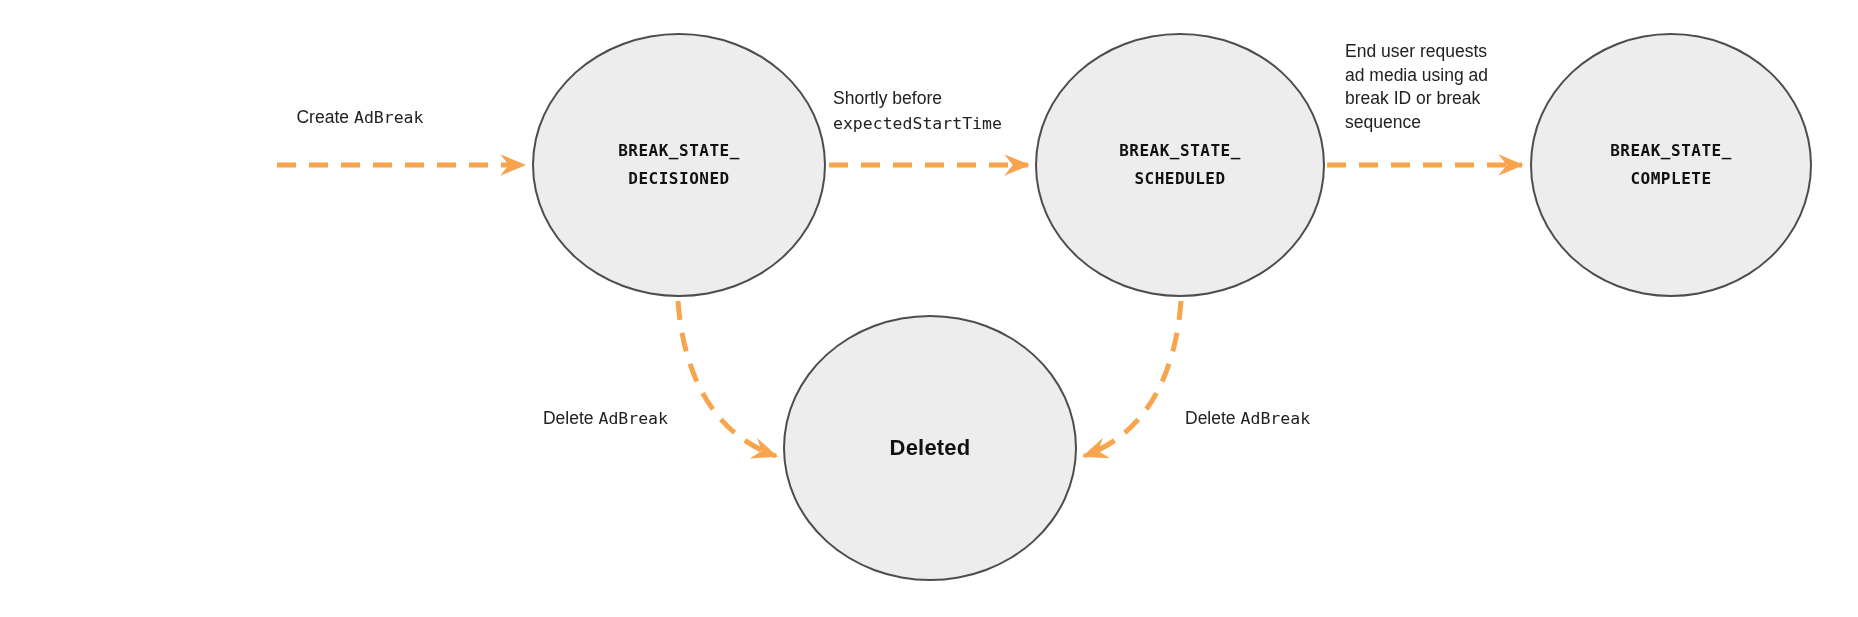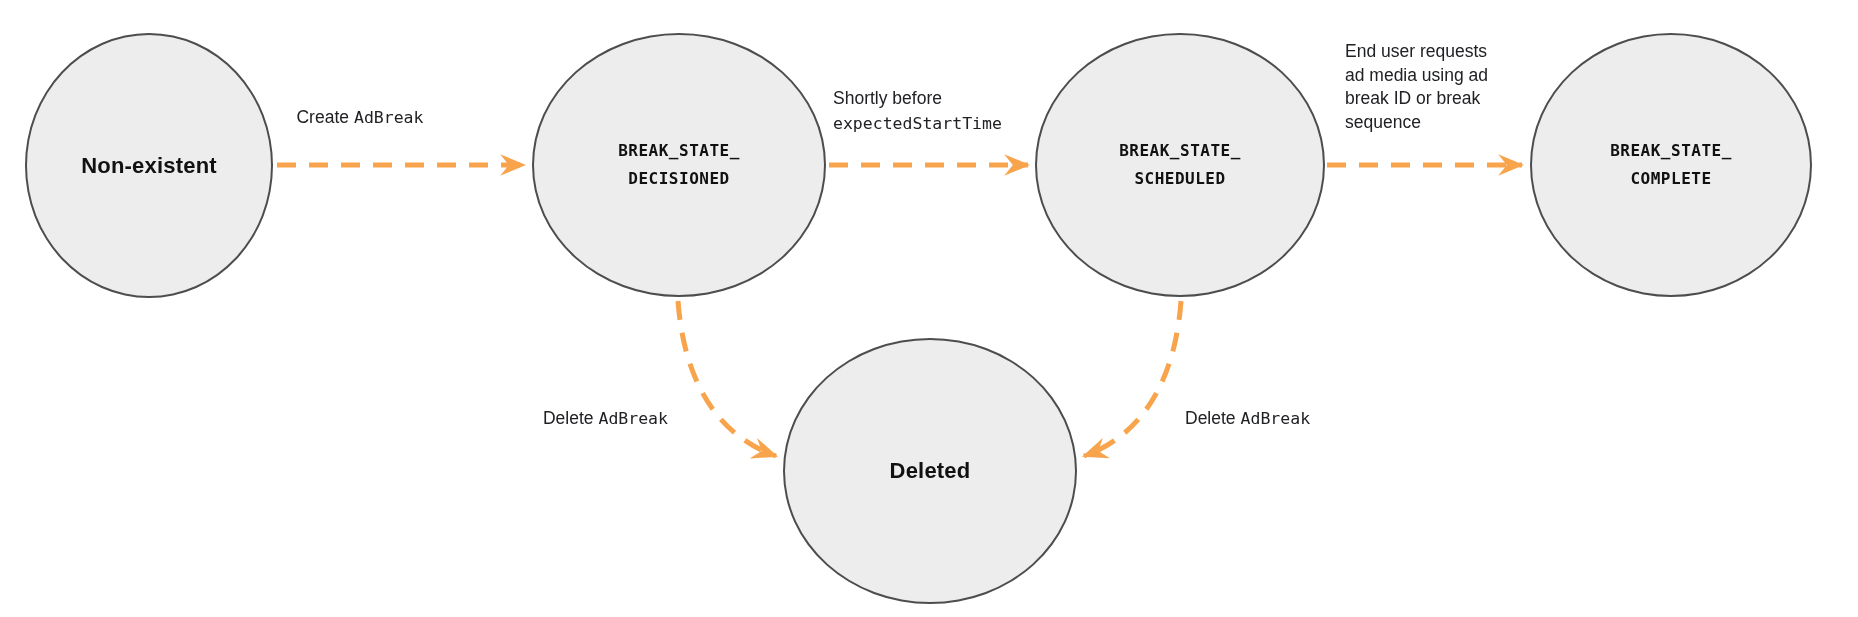--- a/index.html
+++ b/index.html
@@ -80,40 +80,37 @@
         <path class="arrowhead-fill" d="M0,0 L12,5 L0,10 L4,5 Z"></path>
       </marker>
     </defs>
     <path class="arrow-path" d="M 277 165 L 524 165" marker-end="url(#dart)"></path>
     <path class="arrow-path" d="M 829 165 L 1028 165" marker-end="url(#dart)"></path>
     <path class="arrow-path" d="M 1327 165 L 1522 165" marker-end="url(#dart)"></path>
     <path class="arrow-path" d="M 678 301 C 683 370 710 433 776 456" marker-end="url(#dart)"></path>
     <path class="arrow-path" d="M 1181 301 C 1176 370 1149 433 1084 456" marker-end="url(#dart)"></path>
   </svg>
 
-  <div class="state-node" style="left:25px; top:33px; width:248px; height:265px;">
-    <div class="state-label-sans">Non-existent</div>
-  </div>
 
   <div class="state-node" style="left:532px; top:33px; width:294px; height:264px;">
     <div class="state-label-mono">BREAK_STATE_</div>
     <div class="state-label-mono">DECISIONED</div>
   </div>
 
   <div class="state-node" style="left:1035px; top:33px; width:290px; height:264px;">
     <div class="state-label-mono">BREAK_STATE_</div>
     <div class="state-label-mono">SCHEDULED</div>
   </div>
 
   <div class="state-node" style="left:1530px; top:33px; width:282px; height:264px;">
     <div class="state-label-mono">BREAK_STATE_</div>
     <div class="state-label-mono">COMPLETE</div>
   </div>
 
-  <div class="state-node" style="left:783px; top:338px; width:294px; height:266px;">
+  <div class="state-node" style="left:783px; top:315px; width:294px; height:266px;">
     <div class="state-label-sans">Deleted</div>
   </div>
 
   <div class="edge-label" style="left:250px; top:105px; width:220px; text-align:center;">
     <span>Create</span><span class="code">AdBreak</span>
   </div>
 
   <div class="edge-label multiline" style="left:833px; top:85px; text-align:left; line-height:26px;">
     <div>Shortly before</div>
     <div class="mono-line">expectedStartTime</div>

